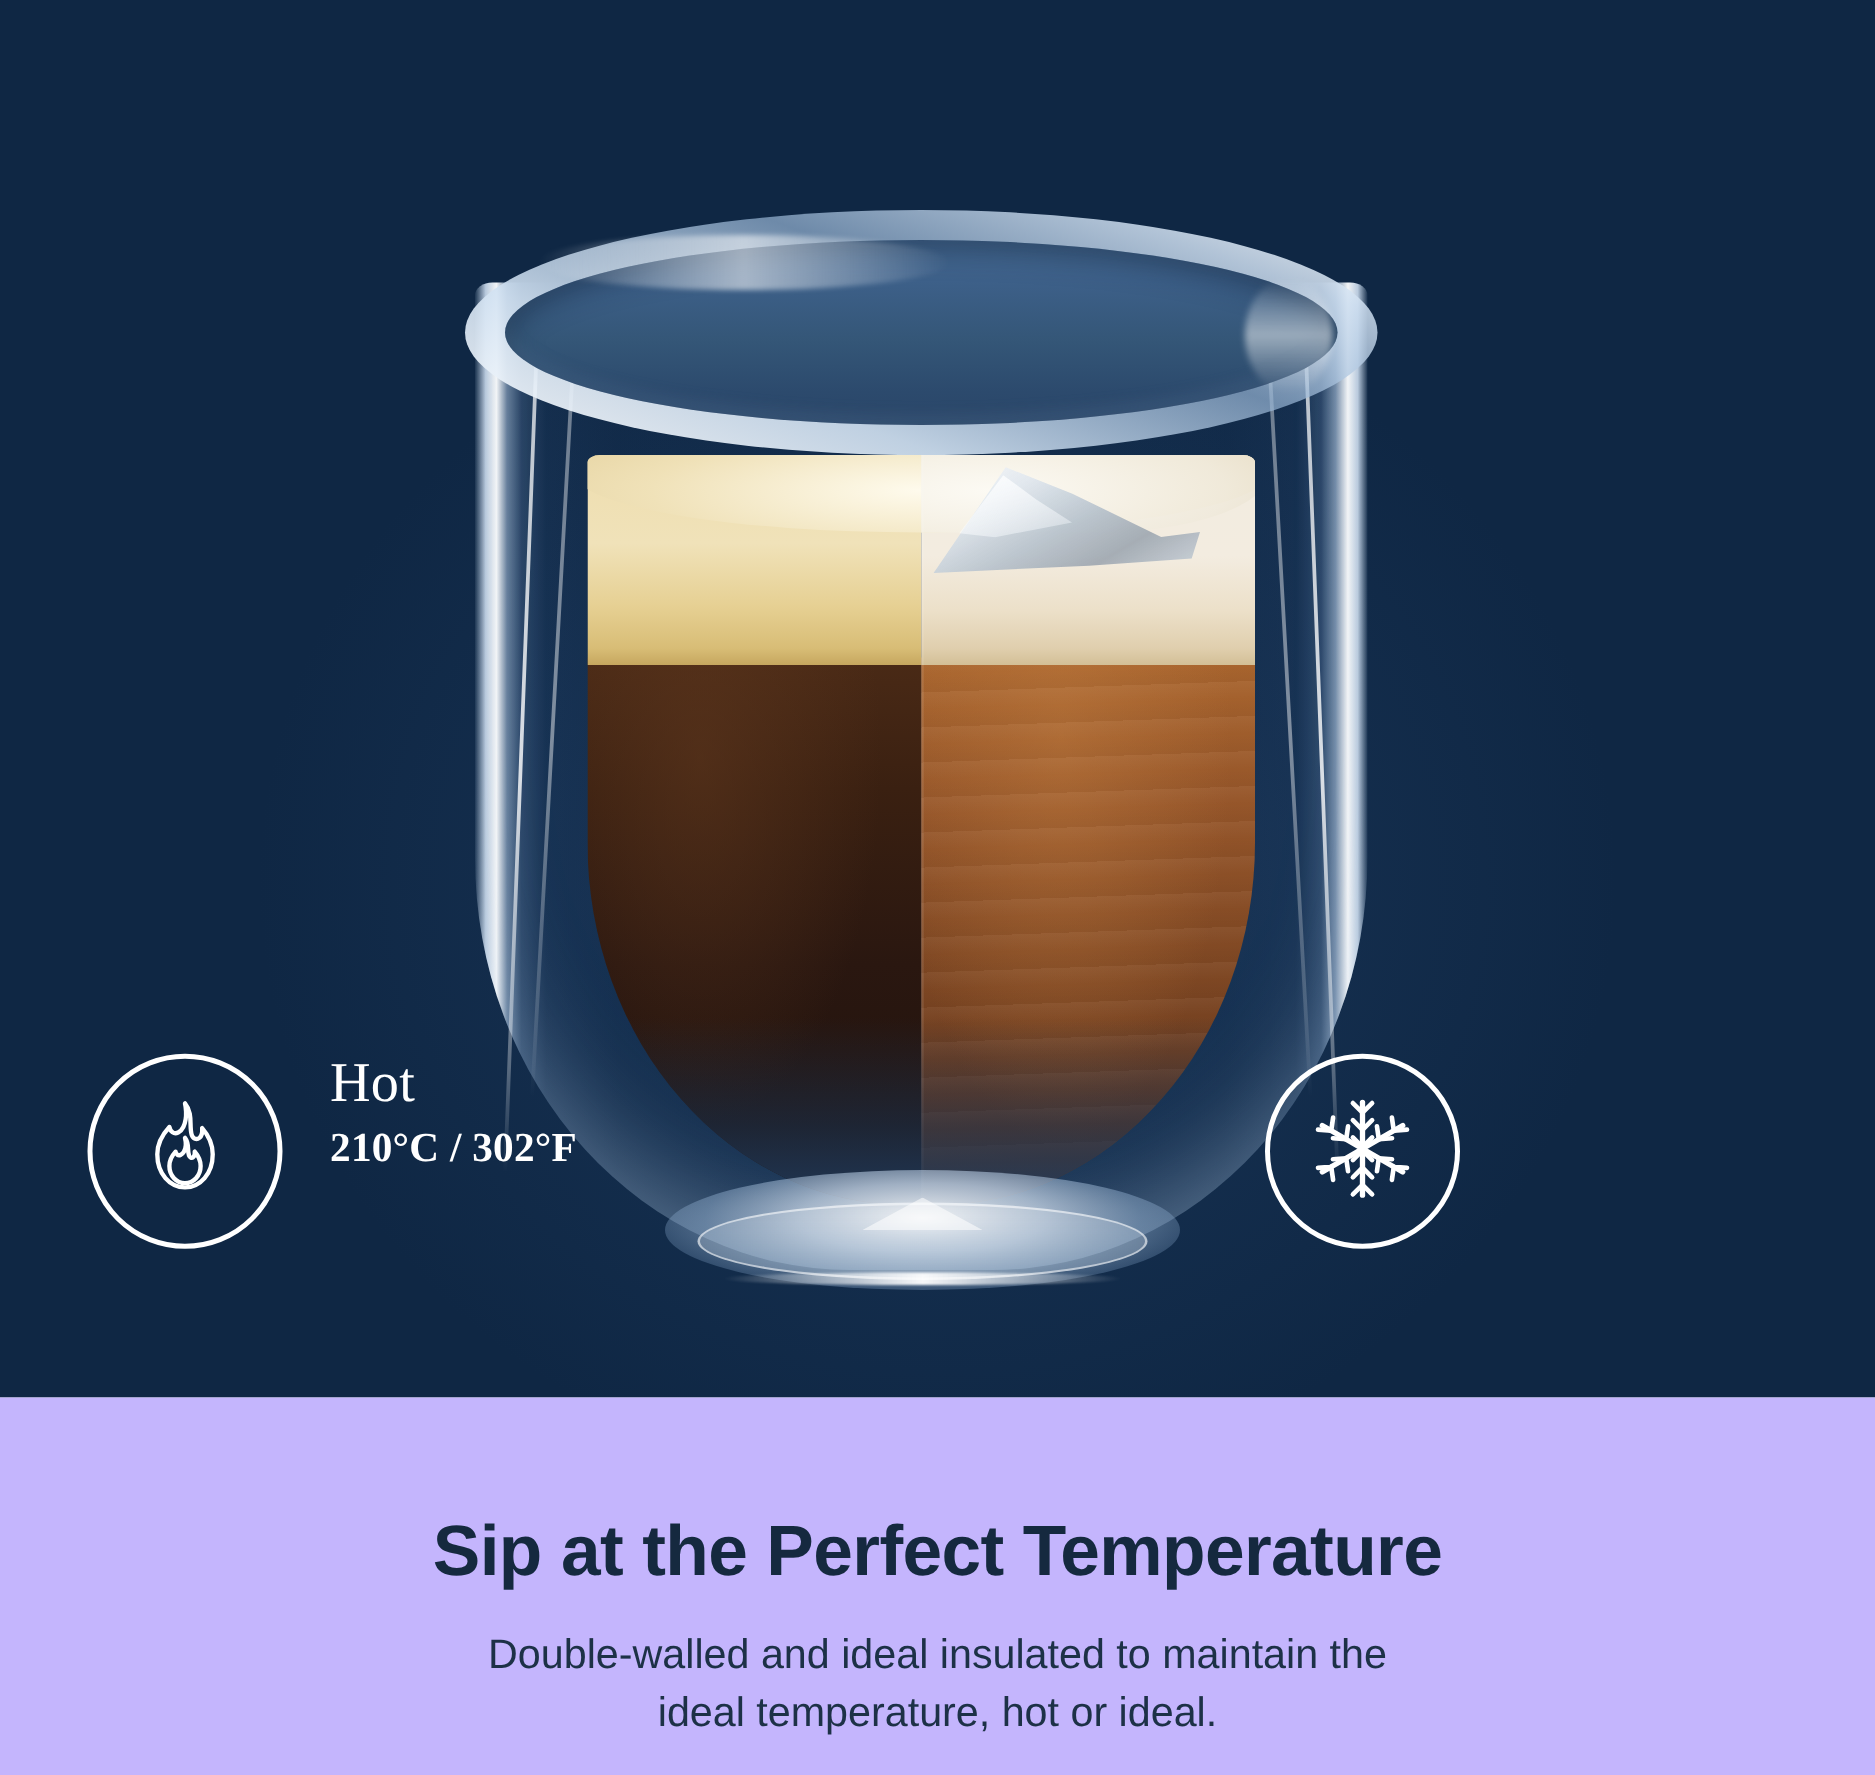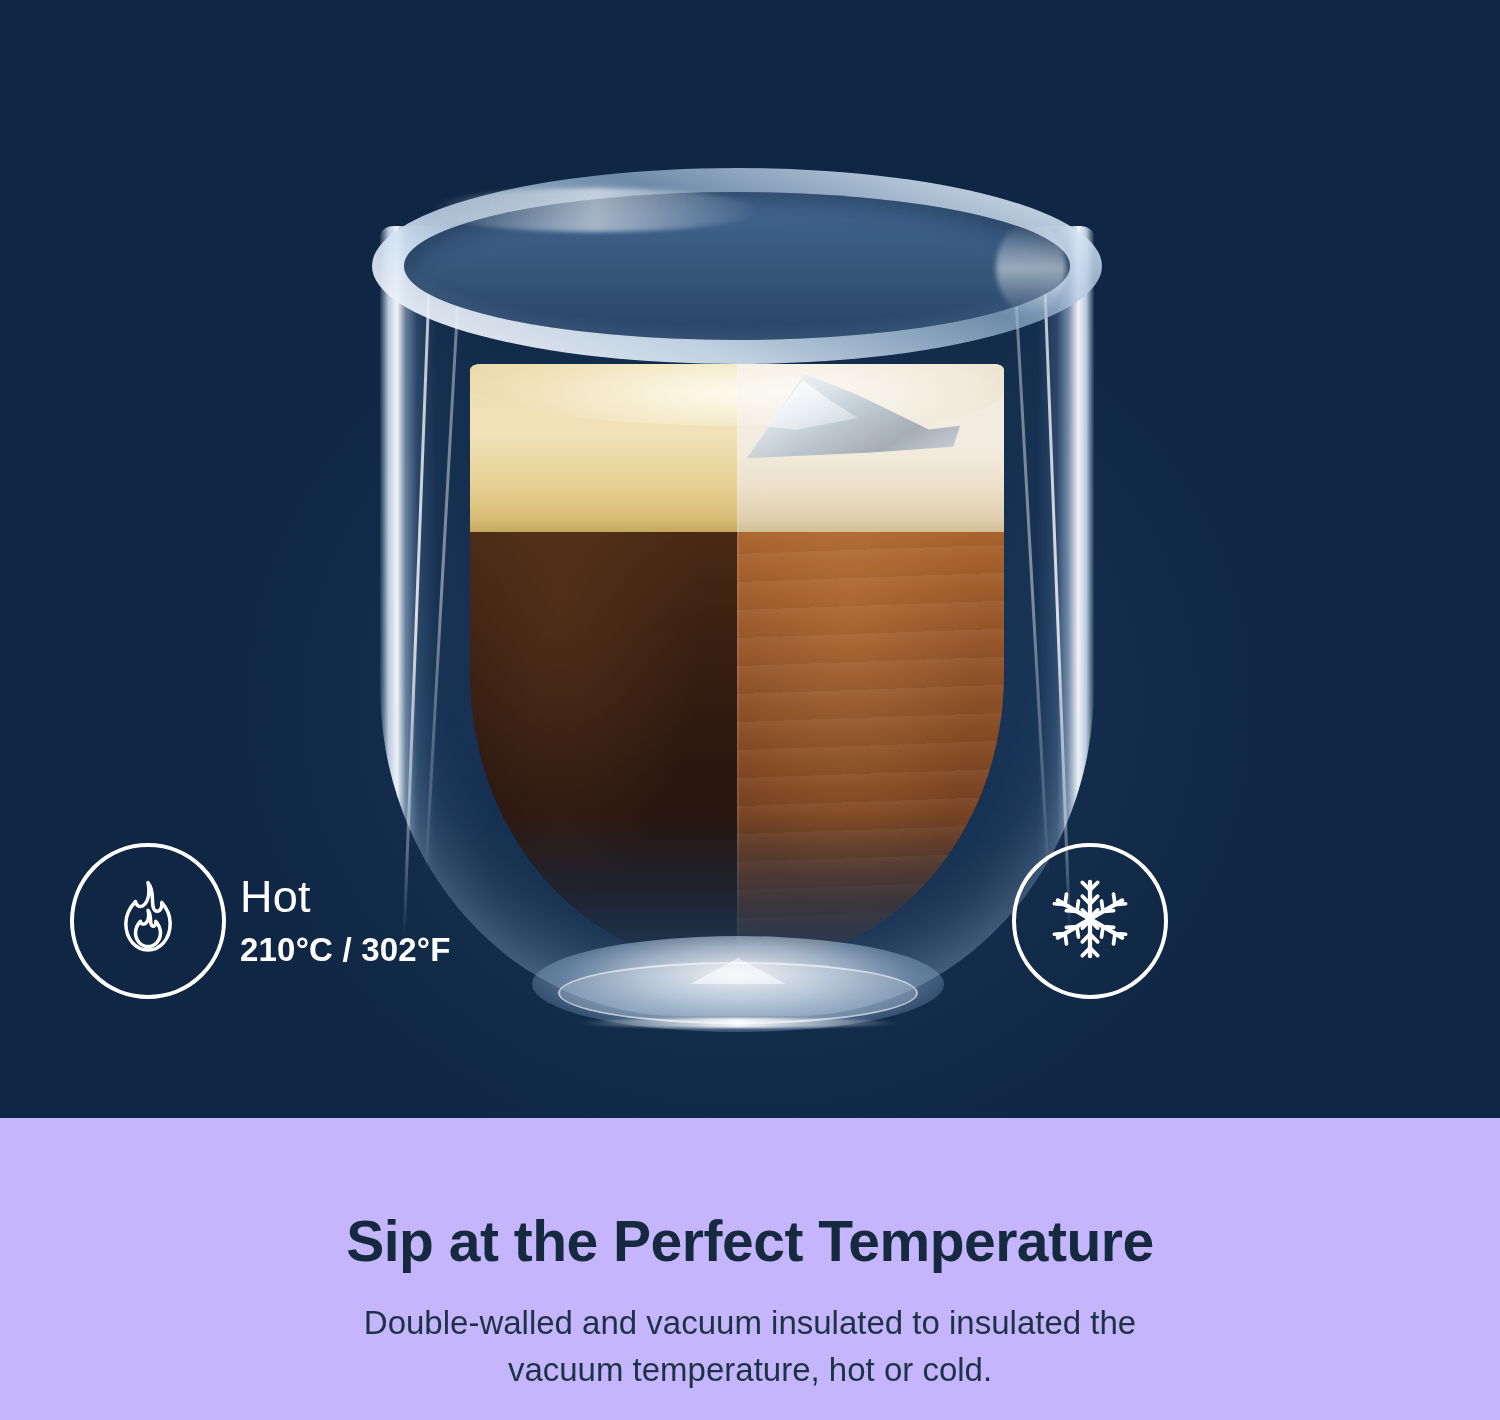--- a/index.html
+++ b/index.html
@@ -219,21 +219,21 @@
   }
 
   
   .split-line {
     position:absolute; left:50%; top:0; width:2px; height:100%;
     background:rgba(255,255,255,0.10);
   }
 
   
   .badge {
-    position:absolute; display:flex; align-items:center; gap:14px;
+    position:absolute; display:flex; align-items:flex-start; gap:38px;font-family:Liberation Serif, serif;
   }
   .badge.hot  { left:70px;  top:843px; }
   .badge.cold { left:1012px; top:843px; }
   .badge-circle {
     width:156px; height:156px; flex:0 0 156px;
     border:4px solid #ffffff; border-radius:50%;
     display:flex; align-items:center; justify-content:center;
   }
   .badge-text { color:#ffffff; }
   .badge-title {
@@ -360,18 +360,18 @@
             </g>
           </svg>
         </span>
       </div>
     </div>
   </div>
 
   <div class="copy">
     <div class="headline">Sip at the Perfect Temperature</div>
     <div class="sub">
-      <span>Double-walled and vacuum insulated to insulated the</span>
-      <span>vacuum temperature, hot or cold.</span>
+      <span>Double-walled and ideal insulated to maintain the</span>
+      <span>ideal temperature, hot or ideal.</span>
     </div>
   </div>
 
 </div>
 
 </body></html>

